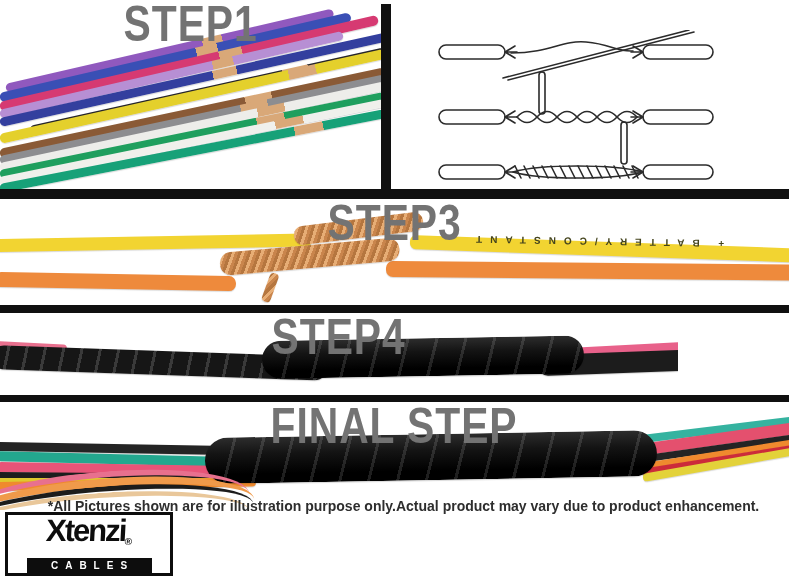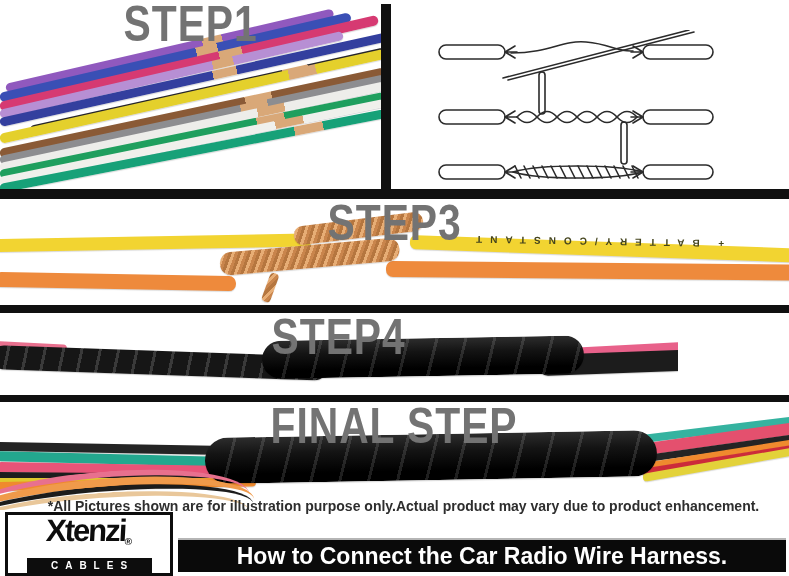--- a/index.html
+++ b/index.html
@@ -156,17 +156,14 @@
       <div class="wire tex-tape" style="left: 205px; top: 36px; width: 452px; height: 46px; transform: rotate(-1deg); border-radius: 23px;"></div>
     </div>
 
   <div id="disclaimer">*All Pictures shown are for illustration purpose only.Actual product may vary due to product enhancement.</div>
 
   <div id="logo">
     <div class="logo-word"><span>Xtenzi</span><span class="reg">®</span></div>
     <div class="logo-sub">CABLES</div>
   </div>
 
-  <div id="banner">
-    <span>How to Connect the Car Radio Wire Harness.</span>
-  </div>
 
 </div>
 
 </body></html>

